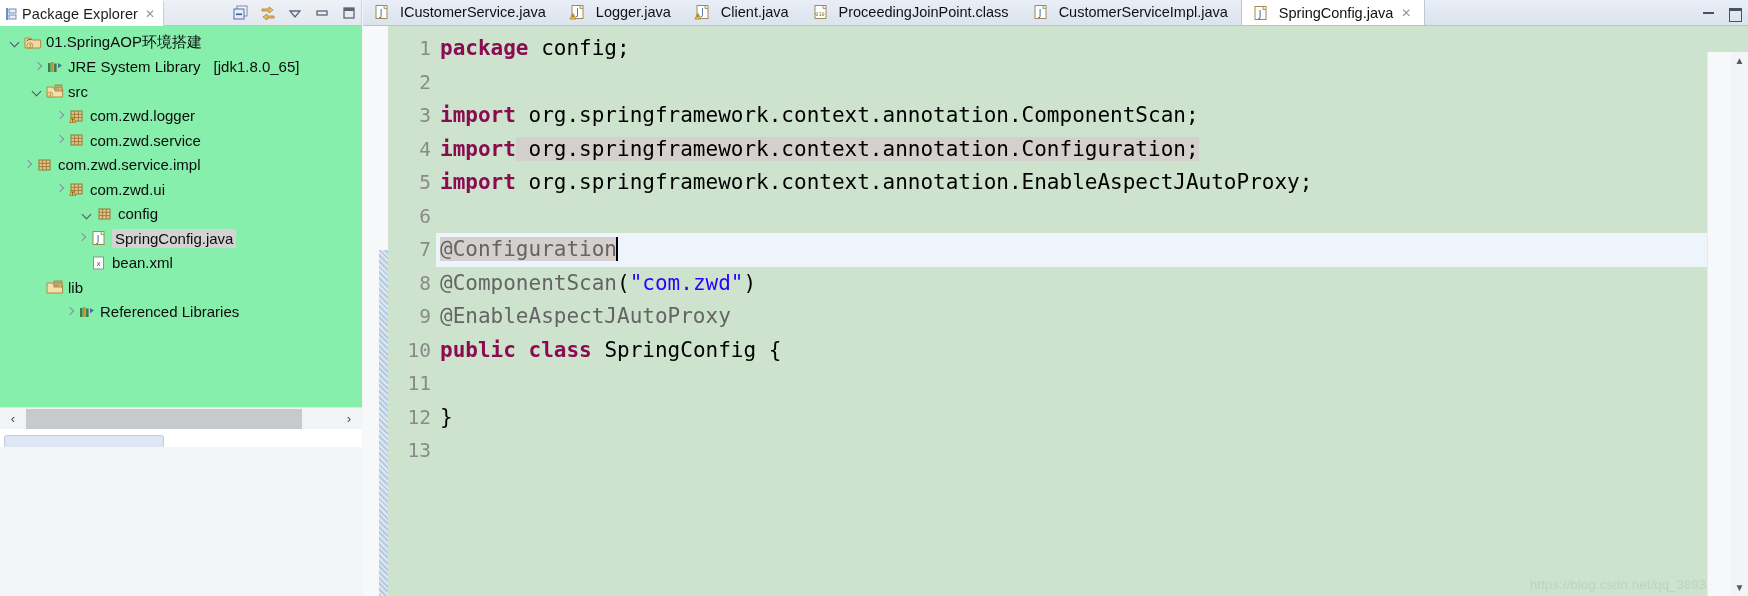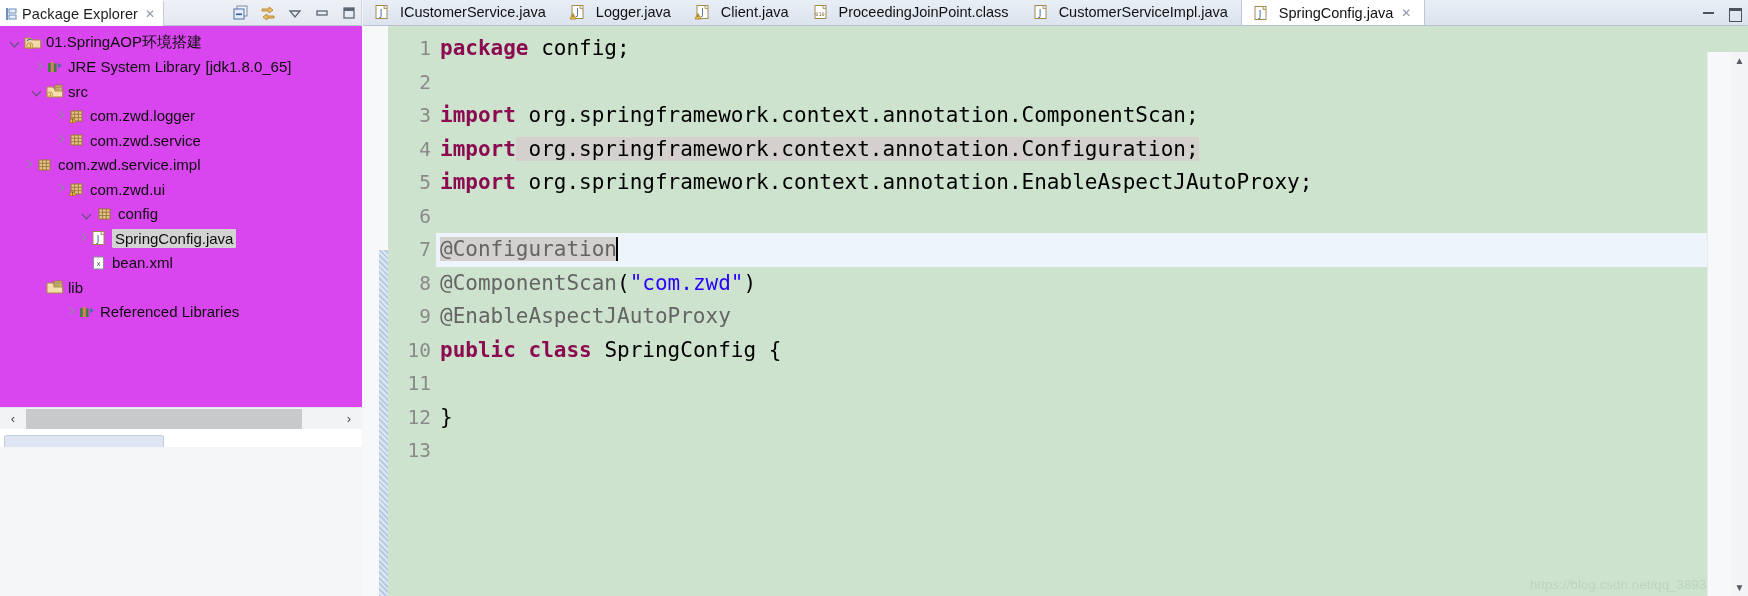--- a/index.html
+++ b/index.html
@@ -61,21 +61,21 @@
     display: flex; align-items: center; gap: 11px;
   }
   .tbicon { width: 16px; height: 16px; position: relative; display:block; }
 
   
   #tree {
     position: absolute;
     left: 0; top: 26px;
     width: 362px;
     bottom: 28px;
-    background: #d946ef;
+    background: #86efac;
     overflow: hidden;
     padding-top: 4px;
   }
   .trow {
     position: relative;
     height: 24.5px;
     display: flex;
     align-items: center;
     white-space: nowrap;
     font-size: 15px;
@@ -385,21 +385,21 @@
         </div>
         <div class="trow" style="padding-left: 30px;">
           <span class="twist collapsed"></span>
           <span class="ticon"><svg width="18" height="16" viewBox="0 0 18 16">
               <rect x="2" y="4" width="2.6" height="9" fill="#3f7d4b"></rect>
               <rect x="5" y="3" width="2.6" height="10" fill="#c4922e"></rect>
               <rect x="8" y="4.5" width="2.6" height="8.5" fill="#3f7d4b"></rect>
               <path d="M12 4 l4 2.6 -4 2.6 z" fill="#4a6fa5"></path>
             </svg></span>
           <span class="tlabel">JRE System Library </span>
-          <span class="tlabel dim" style="margin-left: 5px;">[jdk1.8.0_65]</span>
+          <span class="tlabel dim" style="margin-left: 13px;">[jdk1.8.0_65]</span>
         </div>
         <div class="trow" style="padding-left: 30px;">
           <span class="twist expanded"></span>
           <span class="ticon"><svg width="18" height="16" viewBox="0 0 18 16">
               <path d="M1 4 h6 l1.4 2 h8.2 v8 h-15.6 z" fill="#f3dfae" stroke="#b08a3e" stroke-width="1"></path>
               <rect x="9" y="2" width="7" height="6" fill="#d8c08b" stroke="#9b7c36" stroke-width="0.8"></rect>
               <path d="M9.5 3 h6 M9.5 4.6 h6 M9.5 6.2 h4" stroke="#9b7c36" stroke-width="0.7"></path>
               <circle cx="4" cy="11.5" r="2.6" fill="#f5d893" stroke="#b08a3e" stroke-width="0.7"></circle>
               <text x="4" y="13.3" font-size="4.4" text-anchor="middle" fill="#7a5b12">J</text>
             </svg></span>

